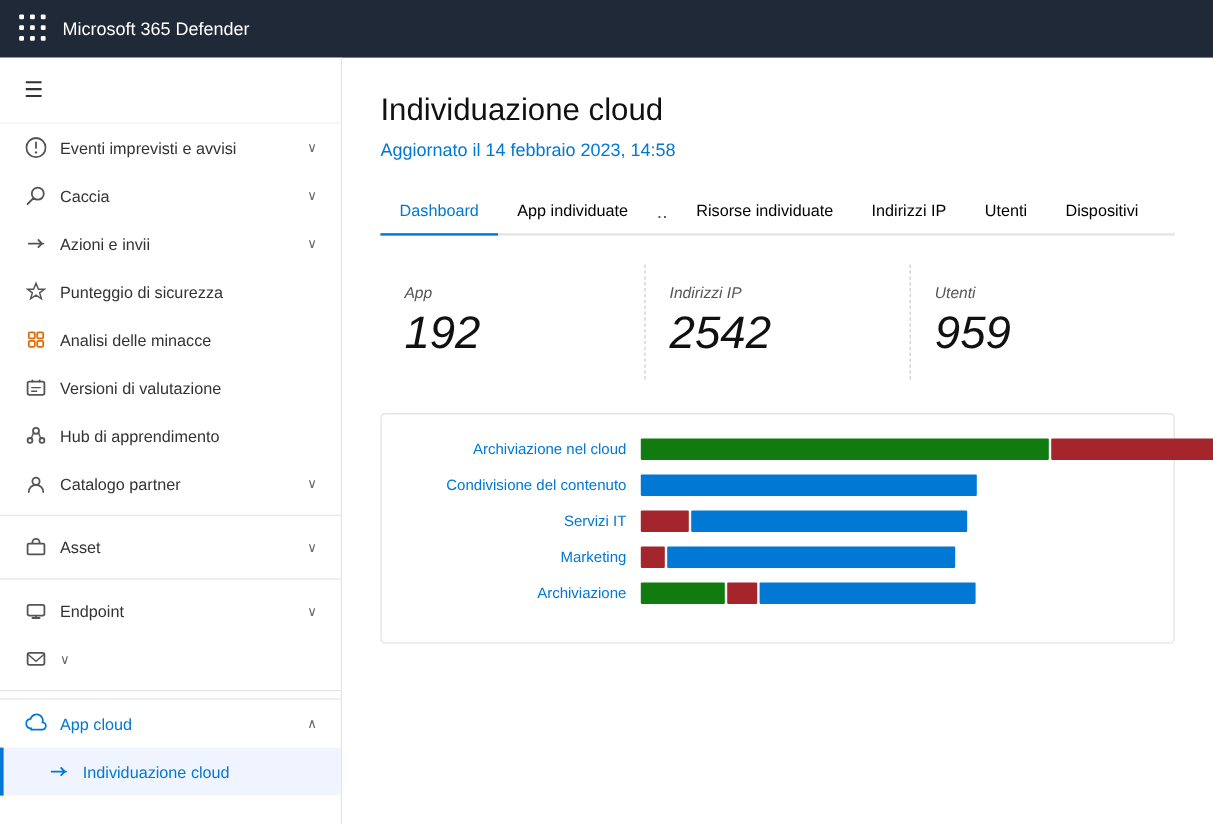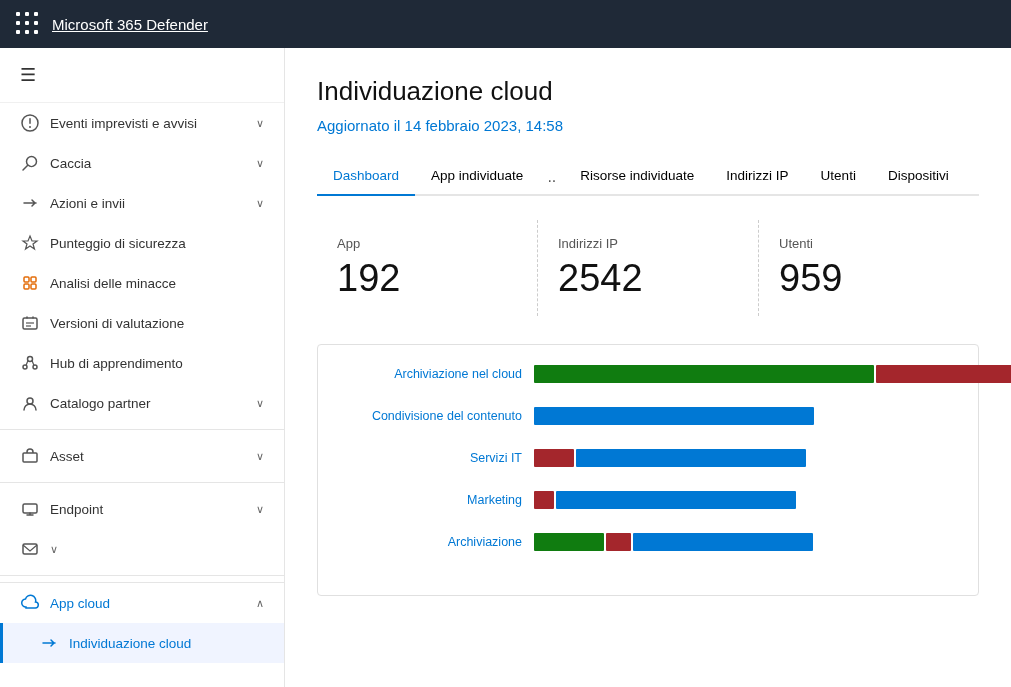--- a/index.html
+++ b/index.html
@@ -25,21 +25,20 @@
     .topbar-grid span {
       width: 4px; height: 4px;
       background: #fff;
       border-radius: 1px;
       display: block;
     }
     .topbar-title {
       color: #fff;
       font-size: 15px;
       font-weight: 400;
-      text-decoration: underline;
     }
 
     
     .layout {
       display: flex;
       flex: 1;
       overflow: hidden;
     }
 
     
@@ -135,20 +134,21 @@
       padding: 8px 8px;
       color: #555;
       cursor: pointer;
     }
 
     
     .stats-row {
       display: flex;
       gap: 0;
       margin-bottom: 28px;
+      font-style: italic;
     }
     .stat-card {
       flex: 1;
       padding: 16px 20px;
       border-right: 1px dashed #ccc;
     }
     .stat-card:last-child { border-right: none; }
     .stat-label {
       font-size: 13px;
       color: #555;
@@ -170,21 +170,21 @@
       font-size: 14px;
       color: #333;
       font-weight: 500;
       margin-bottom: 20px;
     }
 
     
     .bar-row {
       display: flex;
       align-items: center;
-      margin-bottom: 24px;
+      margin-bottom: 12px;
       gap: 12px;
     }
     .bar-label {
       width: 180px;
       font-size: 12.5px;
       color: #0078d4;
       text-align: right;
       flex-shrink: 0;
       cursor: pointer;
     }

